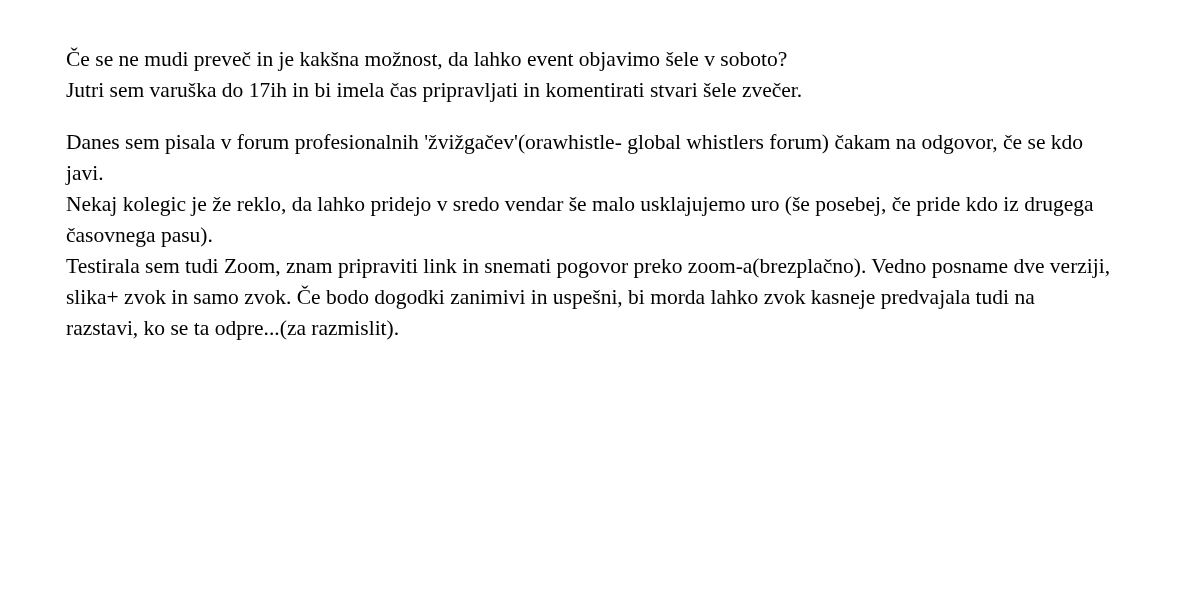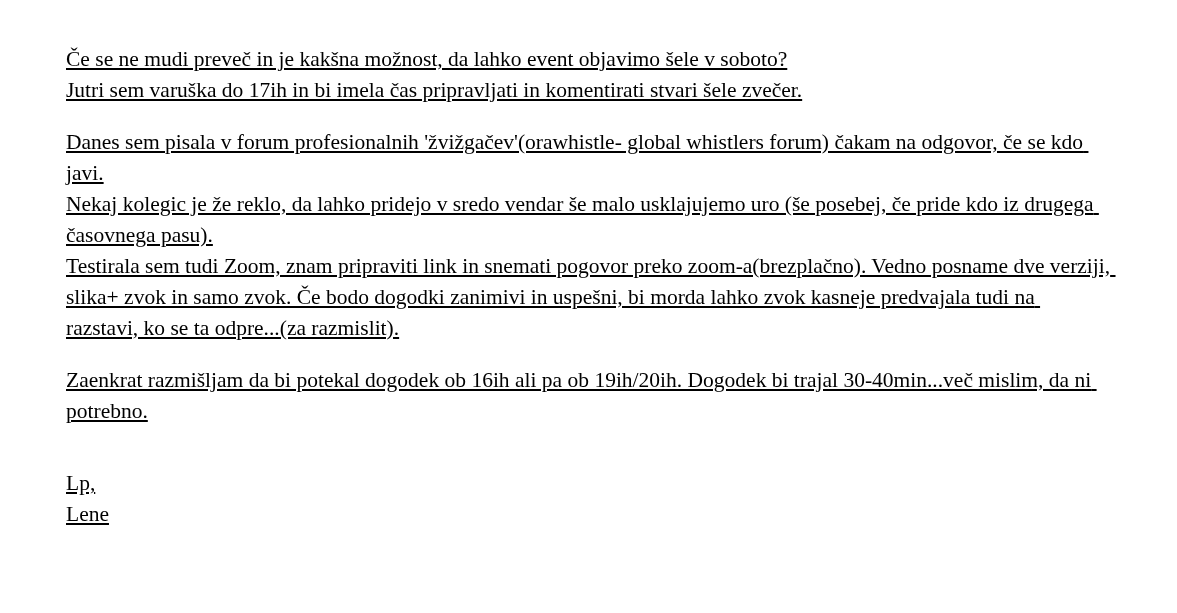--- a/index.html
+++ b/index.html
@@ -13,21 +13,20 @@
     overflow: hidden;
     font-family: "Liberation Serif", serif;
     color: #000000;
   }
   .page {
     box-sizing: border-box;
     width: 1177px;
     height: 466px;
     padding: 44px 66px 0 66px;
     background: #ffffff;
-    text-decoration: underline;
   }
   .doc-body {
     font-size: 21.5px;
     line-height: 1.44;
     color: #000000;
     text-align: left;
   }
   .para {
     margin: 0 0 0 0;
     white-space: pre-wrap;
@@ -45,19 +44,16 @@
 
 <div class="page">
   <div class="doc-body">
     <p class="para">Če se ne mudi preveč in je kakšna možnost, da lahko event objavimo šele v soboto?
 Jutri sem varuška do 17ih in bi imela čas pripravljati in komentirati stvari šele zvečer.</p>
     <div class="spacer"></div>
     <p class="para">Danes sem pisala v forum profesionalnih 'žvižgačev'(orawhistle- global whistlers forum) čakam na odgovor, če se kdo javi.
 Nekaj kolegic je že reklo, da lahko pridejo v sredo vendar še malo usklajujemo uro (še posebej, če pride kdo iz drugega časovnega pasu).
 Testirala sem tudi Zoom, znam pripraviti link in snemati pogovor preko zoom-a(brezplačno). Vedno posname dve verziji, slika+ zvok in samo zvok. Če bodo dogodki zanimivi in uspešni, bi morda lahko zvok kasneje predvajala tudi na razstavi, ko se ta odpre...(za razmislit).</p>
     <div class="spacer"></div>
-    <p class="para">Zaenkrat razmišljam da bi potekal dogodek ob 16ih ali pa ob 19ih/20ih. Dogodek bi trajal 30-40min...več mislim, da ni potrebno.</p>
     <div class="spacer"></div>
     <div class="spacer"></div>
-    <p class="sig-line">Lp,
-Lene</p>
   </div>
 </div>
 
 </body></html>

